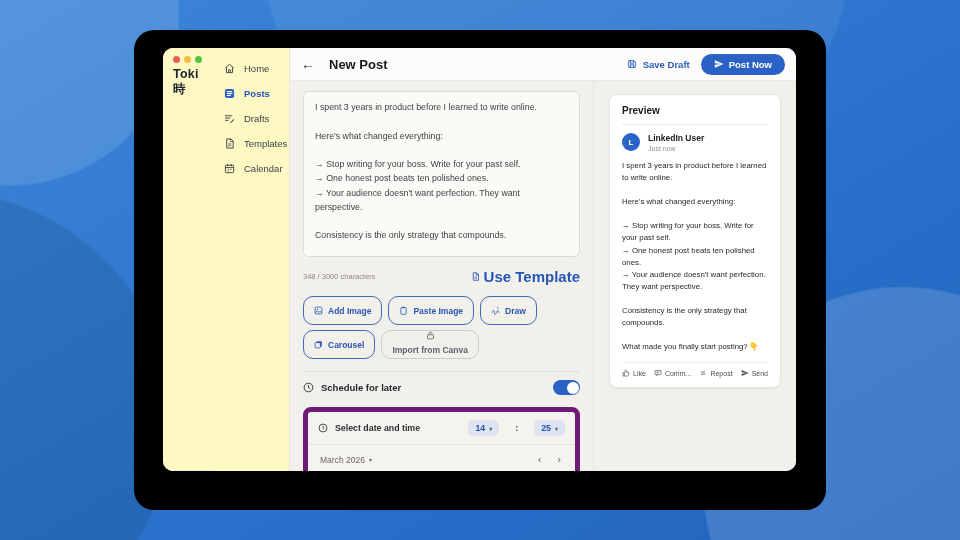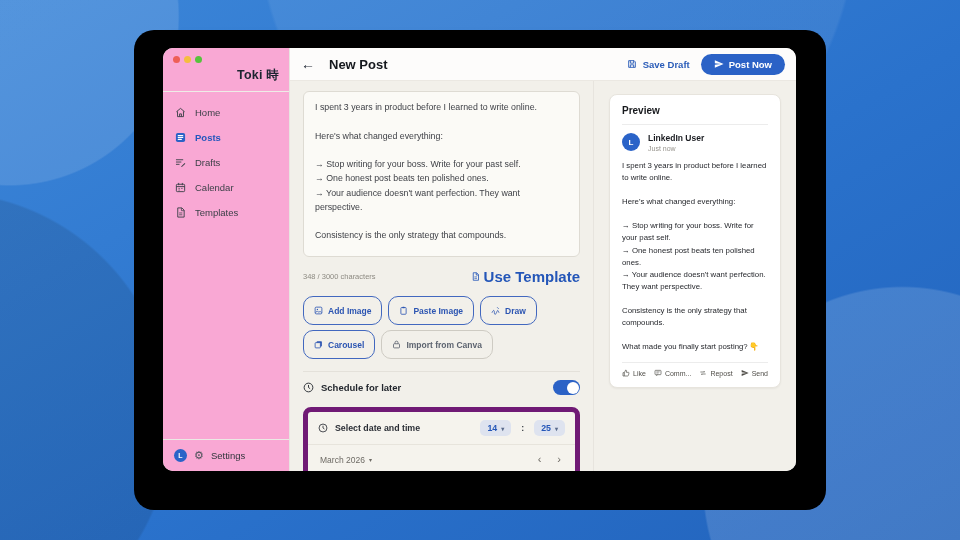--- a/index.html
+++ b/index.html
@@ -15,22 +15,22 @@
       linear-gradient(150deg,#3c86d8 0%,#2a72cc 55%,#2263bc 100%);
     position:relative;
   }
   .frame { position:absolute; left:134px; top:30px; width:692px; height:480px;
            background:#000; border-radius:20px; }
   .window { position:absolute; left:29px; top:18px; width:633px; height:423px;
             background:#fbfaf8; border-radius:10px; overflow:hidden; display:flex;
             box-shadow:0 6px 24px rgba(0,0,0,.35); }
 
   
-  .sidebar { width:127px; background:#f9a8d4; border-right:1px solid #e8e5e0;
-             display:flex; flex-direction:column; flex-shrink:0;text-align:right; }
+  .sidebar { width:127px; background:#fef9c3; border-right:1px solid #e8e5e0;
+             display:flex; flex-shrink:0; }
   .sb-head { padding:8px 10px 7px; border-bottom:1px solid #efece7; }
   .dots { display:flex; gap:4px; margin-bottom:4px; }
   .dot { width:7px; height:7px; border-radius:50%; }
   .dot.r{background:#ee5f57;} .dot.y{background:#f5bd3e;} .dot.g{background:#57c23d;}
   .logo { font-size:12.5px; font-weight:bold; color:#1c2430; letter-spacing:.2px; }
   .nav { padding:8px 0 0; }
   .nav-item { display:flex; align-items:center; gap:9px; padding:7px 12px; cursor:pointer;
               font-size:9.5px; color:#3a3f46; }
   .nav-item svg { flex-shrink:0; }
   .nav-item.active { color:#2457bd; font-weight:bold; }
@@ -63,34 +63,34 @@
               white-space:pre-wrap; overflow:hidden; }
   .meta-row { display:flex; align-items:center; justify-content:space-between; margin-top:7px; }
   .char-count { font-size:7.5px; color:#8d8a82; }
   .use-template { display:flex; align-items:center; gap:4px; color:#2456b8; font-size:15px;
                   font-weight:bold; cursor:pointer;text-align:right; }
 
   .btn-rows { margin-top:11px; display:flex; flex-wrap:wrap; gap:5px 6px; width:250px; }
   .pill-btn { display:inline-flex; align-items:center; gap:5px; height:29px; padding:0 10px;
               border:1.2px solid #4268bf; border-radius:10px; background:transparent;
               color:#2c55b2; font-size:8.5px; font-weight:bold; cursor:pointer; }
-  .pill-btn.muted { border-color:#cecbc3; color:#5d6470; }
+  .pill-btn.muted { border-color:#cecbc3; color:#5d6470;flex-direction:column; }
 
   .divider { border-top:1px solid #e4e1da; margin-top:12px; }
   .sched-row { display:flex; align-items:center; gap:7px; padding:8px 0 7px; }
   .sched-row .lbl { font-size:9.5px; font-weight:bold; color:#23272e; }
   .toggle { margin-left:auto; width:27px; height:15px; border-radius:8px; background:#2b62c6;
             position:relative; cursor:pointer; }
   .toggle .knob { position:absolute; right:1.5px; top:1.5px; width:12px; height:12px;
                   border-radius:50%; background:#fff; }
 
   .sched-card { margin-top:5px; border:5px solid #701a75; border-radius:8px; background:#f5f3ed; }
   .sc-row1 { display:flex; align-items:center; gap:7px; padding:8px 10px; }
   .sc-row1 .lbl { font-size:8.8px; font-weight:bold; color:#2b2f36; }
-  .time-group { margin-left:auto; display:flex; align-items:center; gap:10px; }
+  .time-group { margin-left:auto; display:flex; align-items:center; gap:16px; }
   .time-pill { display:flex; align-items:center; gap:4px; background:#dee3ef; border-radius:5px;
                padding:3px 7px; font-size:8.8px; font-weight:bold; color:#2456b8; cursor:pointer; }
   .time-pill .caret { font-size:6px; color:#5a6b8c; }
   .colon { font-size:8.8px; font-weight:bold; color:#3a3f46; }
   .sc-div { border-top:1px solid #e7e4dc; }
   .month-row { display:flex; align-items:center; padding:9px 12px 2px; }
   .month-lbl { font-size:8.5px; color:#6e6b65; display:flex; align-items:center; gap:4px; cursor:pointer; }
   .month-lbl .caret { font-size:6px; }
   .cal-nav { margin-left:auto; display:flex; gap:16px; padding-right:2px; }
   .cal-nav span { font-size:11px; color:#6e6b65; cursor:pointer; line-height:1; }
@@ -153,33 +153,33 @@
         </div>
         <div class="nav-item">
           <svg class="ic" width="11" height="11" viewBox="0 0 24 24" fill="none" stroke="#3a3f46" stroke-width="2" stroke-linecap="round">
               <path d="M3 6h14M3 11h10M3 16h6"></path>
               <path d="M14 20l7-7 1.5 1.5L15.5 21.5 13 22z" fill="#3a3f46" stroke="none"></path>
             </svg>
           <span>Drafts</span>
         </div>
         <div class="nav-item">
           <svg class="ic" width="11" height="11" viewBox="0 0 24 24" fill="none" stroke="#3a3f46" stroke-width="2">
+              <path d="M6 2h9l5 5v15H6z"></path>
+              <path d="M14 2v6h6" stroke-width="1.6"></path>
+              <path d="M9 13h7M9 17h7" stroke-width="1.6"></path>
+            </svg>
+          <span>Templates</span>
+        </div>
+        <div class="nav-item">
+          <svg class="ic" width="11" height="11" viewBox="0 0 24 24" fill="none" stroke="#3a3f46" stroke-width="2">
               <rect x="3" y="5" width="18" height="16" rx="2"></rect>
               <path d="M3 10h18M8 2v5M16 2v5"></path>
               <path d="M7.5 14h3M13.5 14h3M7.5 17.5h3" stroke-width="1.6"></path>
             </svg>
           <span>Calendar</span>
-        </div>
-        <div class="nav-item">
-          <svg class="ic" width="11" height="11" viewBox="0 0 24 24" fill="none" stroke="#3a3f46" stroke-width="2">
-              <path d="M6 2h9l5 5v15H6z"></path>
-              <path d="M14 2v6h6" stroke-width="1.6"></path>
-              <path d="M9 13h7M9 17h7" stroke-width="1.6"></path>
-            </svg>
-          <span>Templates</span>
         </div>
       </nav>
 
       <div class="sb-spacer"></div>
 
       <div class="sb-foot">
         <span class="avatar-s">L</span>
         <span class="gear">⚙</span>
         <span class="lbl">Settings</span>
       </div>

